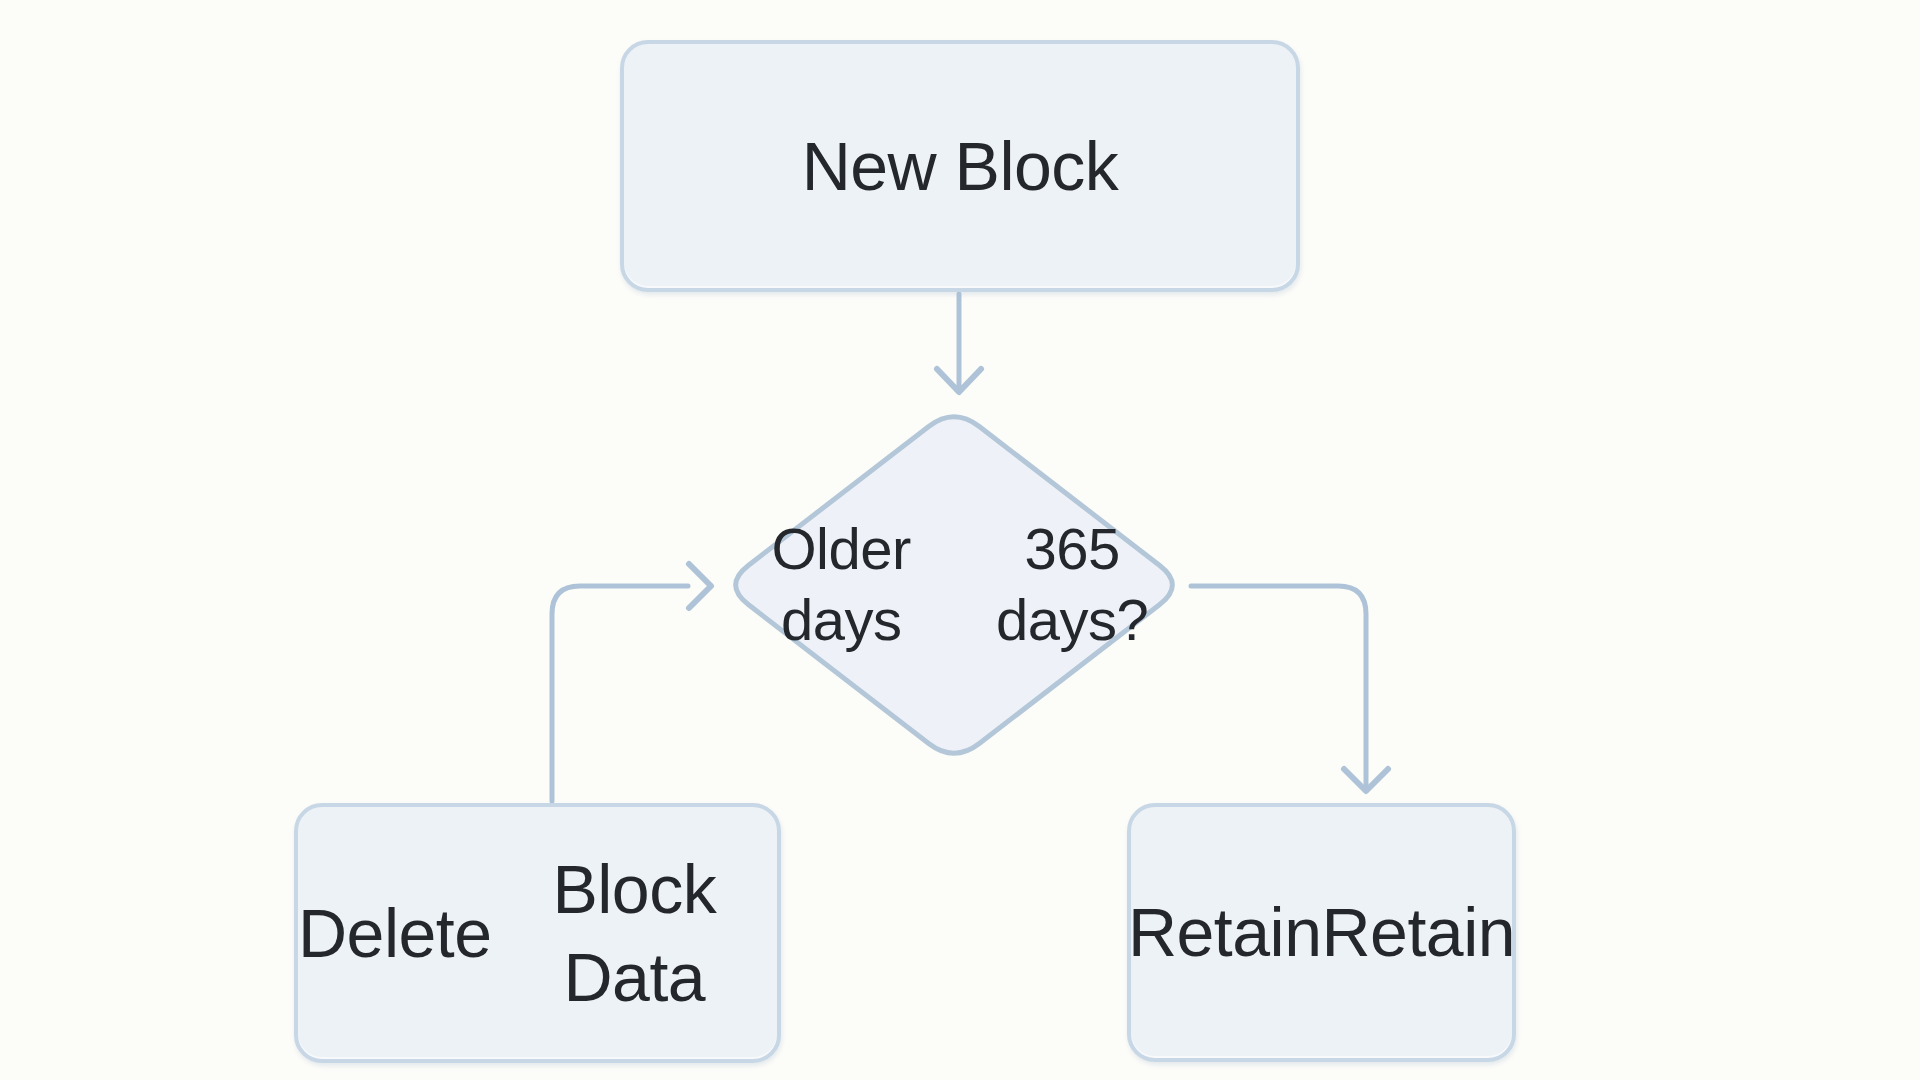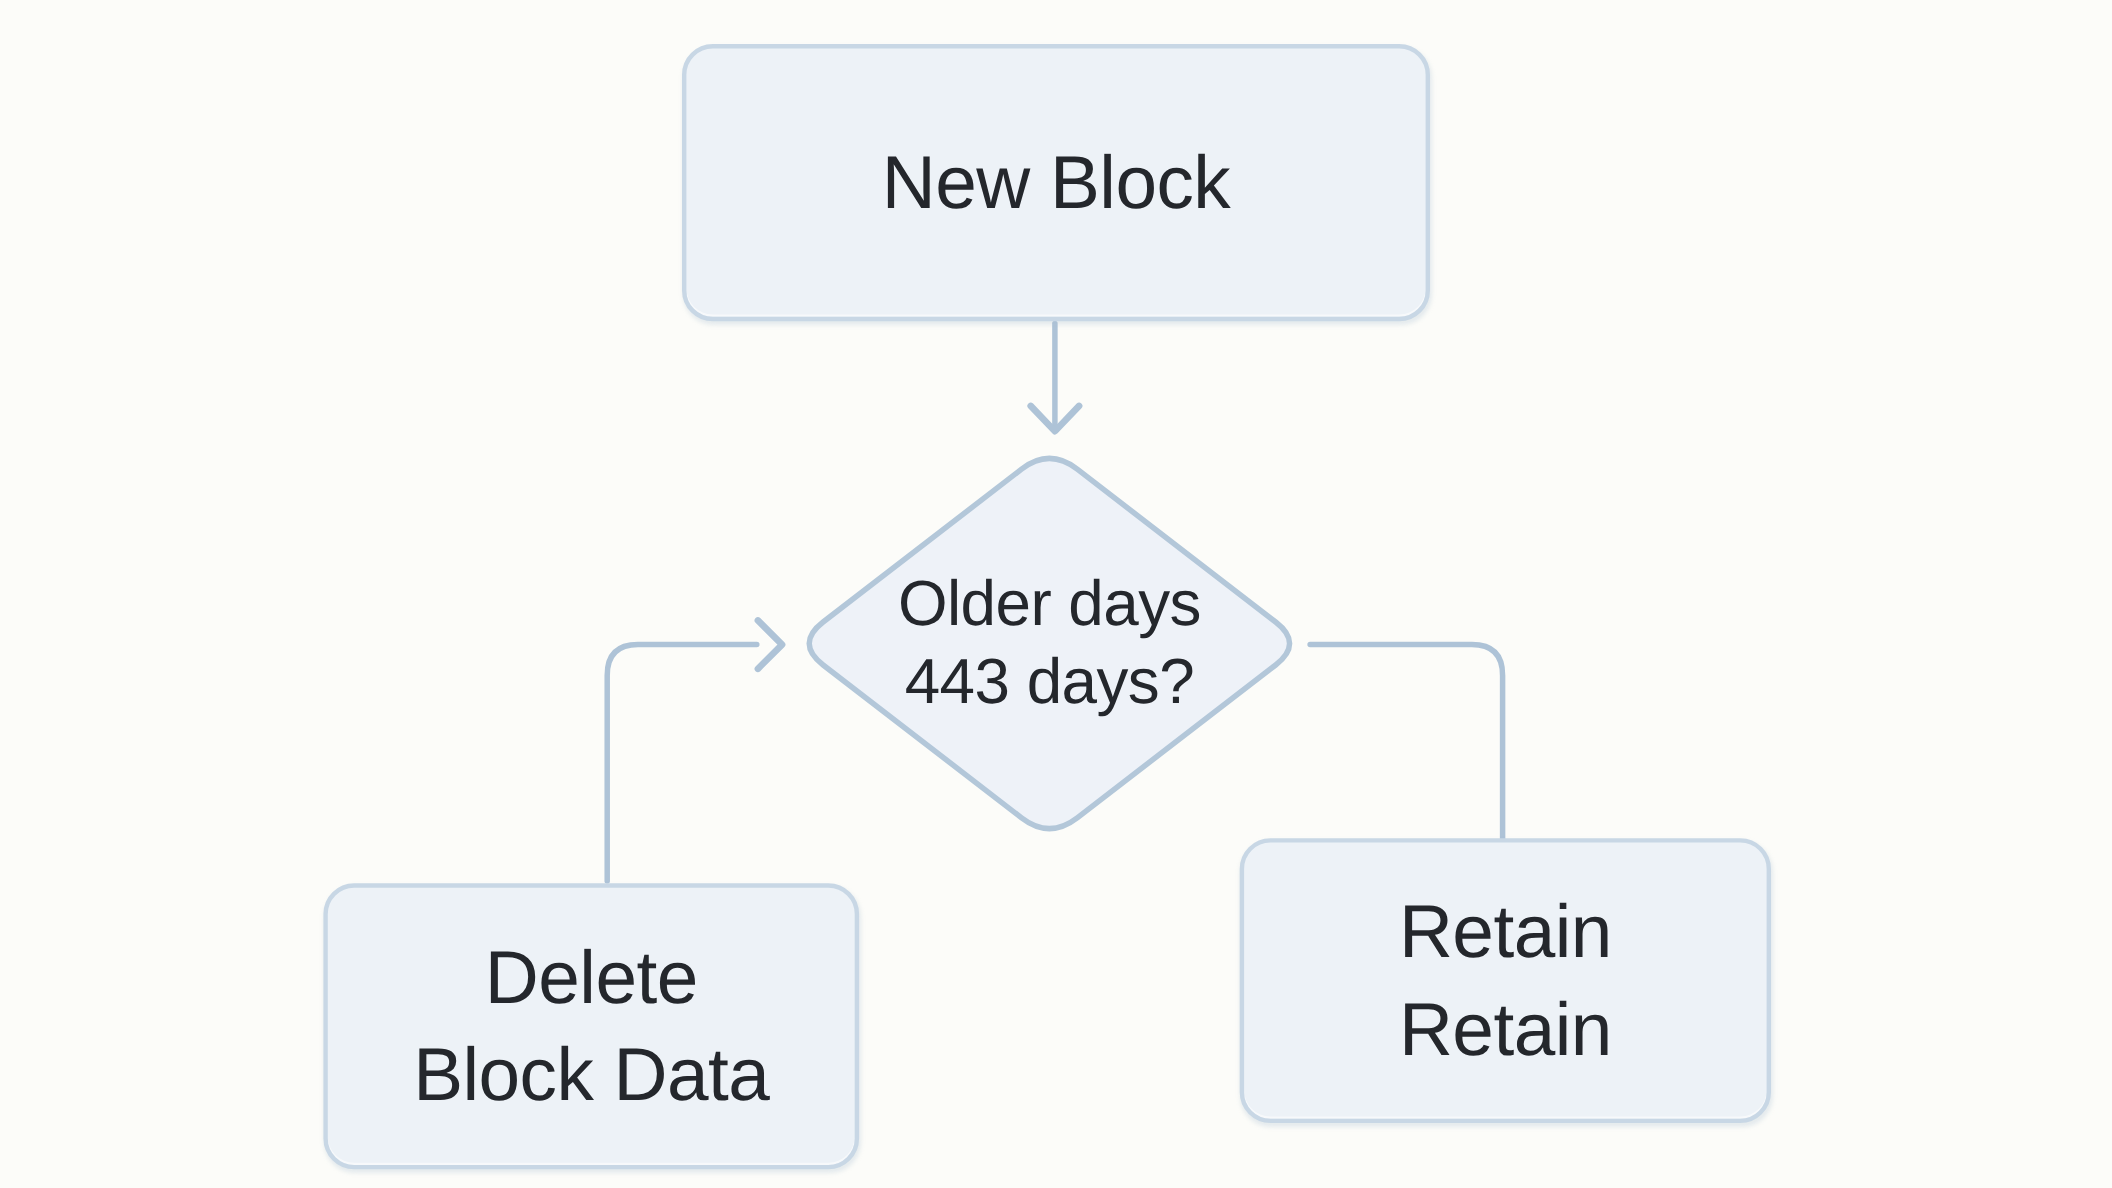--- a/index.html
+++ b/index.html
@@ -21,21 +21,21 @@
   .stage{
     position:relative;
     width:1920px;height:1080px;
     background:var(--background,#fcfcf9);
   }
   .wires{
     position:absolute;left:0;top:0;width:1920px;height:1080px;
   }
   .node{
     position:absolute;
-    display:flex;flex-direction:column;align-items:center;justify-content:center;
+    display:flex;align-items:center;justify-content:center;
     text-align:center;
     letter-spacing:-0.5px;
   }
   .box{
     background:var(--node-fill,#edf2f7);
     border:4px solid var(--node-border,#c8d7e5);
     border-radius:28px;
     box-shadow:1px 3px 4px rgba(168,190,210,0.28), inset 0 -2px 0 rgba(255,255,255,0.55);
     font-size:68px;
     line-height:1.3;
@@ -43,21 +43,21 @@
   }
   .diamond-label{
     font-size:58px;
     line-height:1.22;
     font-weight:500;
     background:transparent;
   }
   .ln{display:block;}
   #node-new-block{left:620px;top:40px;width:680px;height:252px;}
   #node-delete{left:294px;top:803px;width:487px;height:260px;}
-  #node-retain{left:1127px;top:762px;width:483px;height:259px;align-items:center;}
+  #node-retain{left:1127px;top:803px;width:389px;height:259px;align-items:center;}
   #decision-label{left:723px;top:407px;width:462px;height:356px;}
   .edge{
     fill:none;
     stroke:var(--connector,#aec3d7);
     stroke-width:5;
     stroke-linecap:round;
     stroke-linejoin:round;
   }
   .arrowhead{
     fill:none;
@@ -94,21 +94,21 @@
     <path class="edge" d="M 1191 586 L 1338 586 Q 1366 586 1366 614 L 1366 786"></path>
     <path class="arrowhead" d="M 1344 769 L 1366 791 L 1388 769"></path>
   </svg>
 
   <div class="node box" id="node-new-block">
     <span class="ln">New Block</span>
   </div>
 
   <div class="node diamond-label" id="decision-label">
     <span class="ln">Older days</span>
-    <span class="ln">443 days?</span>
+    <span class="ln">365 days?</span>
   </div>
 
   <div class="node box" id="node-delete">
     <span class="ln">Delete</span>
     <span class="ln">Block Data</span>
   </div>
 
   <div class="node box" id="node-retain">
     <span class="ln">Retain</span>
     <span class="ln">Retain</span>

